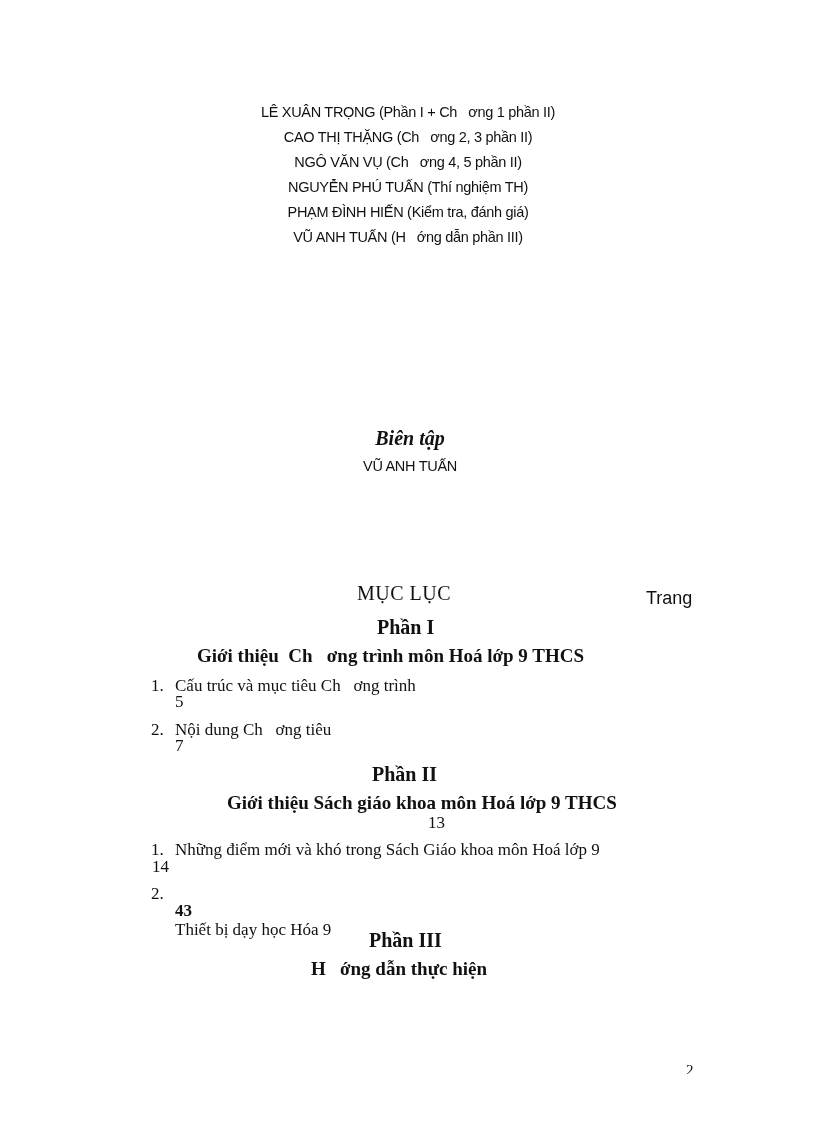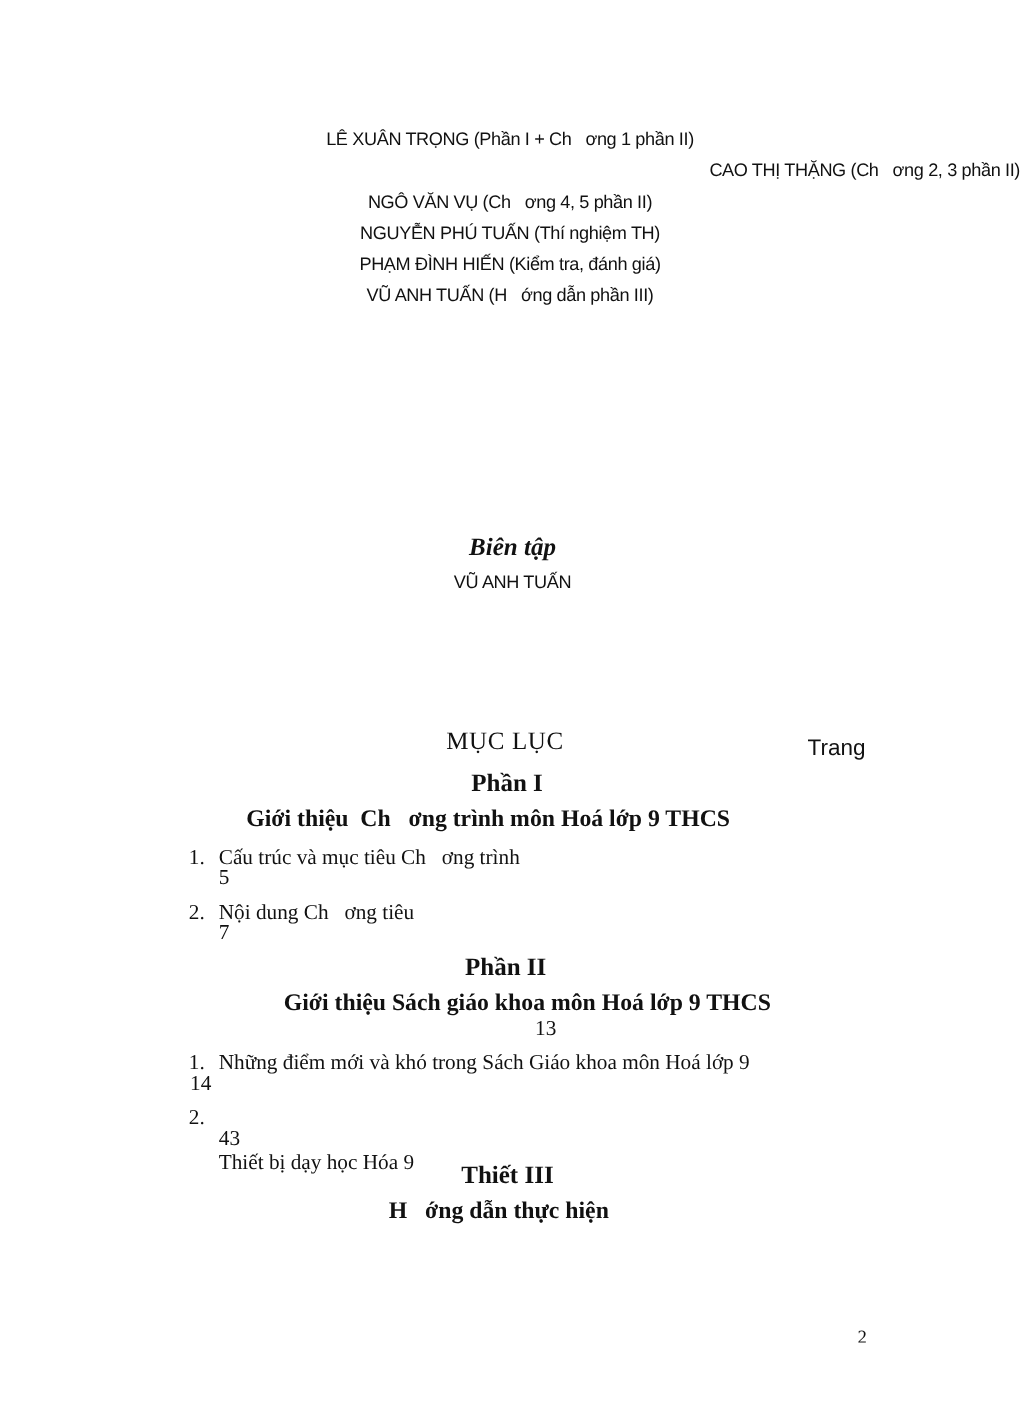--- a/index.html
+++ b/index.html
@@ -19,21 +19,21 @@
     .pg { font-size: 17px; }
     .pagenum { font-size: 15px; }
   </style>
 </head>
 <body>
 
 <div>
 
   <div>
     <div class="abs sans center author" style="top:104px;">LÊ XUÂN TRỌNG (Phần I + Ch   ơng 1 phần II)</div>
-    <div class="abs sans center author" style="top:129px;text-align:right;">CAO THỊ THẶNG (Ch   ơng 2, 3 phần II)</div>
+    <div class="abs sans center author" style="top:129px;">CAO THỊ THẶNG (Ch   ơng 2, 3 phần II)</div>
     <div class="abs sans center author" style="top:154px;">NGÔ VĂN VỤ (Ch   ơng 4, 5 phần II)</div>
     <div class="abs sans center author" style="top:179px;">NGUYỄN PHÚ TUẤN (Thí nghiệm TH)</div>
     <div class="abs sans center author" style="top:204px;">PHẠM ĐÌNH HIẾN (Kiểm tra, đánh giá)</div>
     <div class="abs sans center author" style="top:229px;">VŨ ANH TUẤN (H   ớng dẫn phần III)</div>
   </div>
 
   <div>
     <div class="abs serif editor-label" style="top:427px; left:340px; width:140px; text-align:center;">Biên tập</div>
     <div class="abs sans editor-name" style="top:458px; left:340px; width:140px; text-align:center;">VŨ ANH TUẤN</div>
   </div>
@@ -59,23 +59,23 @@
       <div class="abs serif part" style="top:763px; left:372px;text-align:right;">Phần II</div>
       <div class="abs serif part-sub" style="top:792px; left:227px;">Giới thiệu Sách giáo khoa môn Hoá lớp 9 THCS</div>
       <div class="abs serif pg" style="top:813px; left:392px;margin-left:36px;">13</div>
 
       <div class="abs serif item" style="top:840px; left:151px;">1.</div>
       <div class="abs serif item" style="top:840px; left:175px;">Những điểm mới và khó trong Sách Giáo khoa môn Hoá lớp 9</div>
       <div class="abs serif pg" style="top:857px; left:152px;">14</div>
 
       <div class="abs serif item" style="top:884px; left:151px;">2.</div>
       <div class="abs serif item" style="top:920px; left:175px;">Thiết bị dạy học Hóa 9</div>
-      <div class="abs serif pg" style="top:901px; left:175px;">43</div>
+      <div class="abs serif pg" style="top:901px; left:175px;font-weight:bold;">43</div>
     </div>
 
     <div>
-      <div class="abs serif part" style="top:929px; left:369px;">Thiết III</div>
+      <div class="abs serif part" style="top:929px; left:369px;">Phần III</div>
       <div class="abs serif part-sub" style="top:958px; left:311px;">H   ớng dẫn thực hiện</div>
     </div>
   </div>
 
   <div class="abs serif pagenum" style="top:1062px; left:686px; height:12px; overflow:hidden;">2</div>
 </div>
 
 </body></html>

